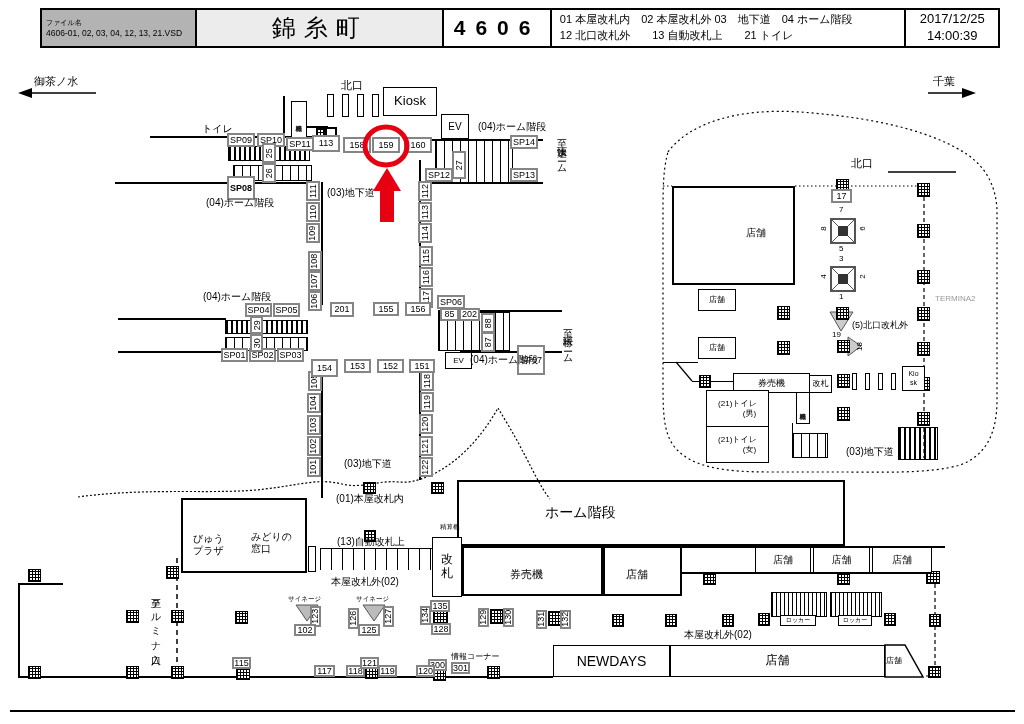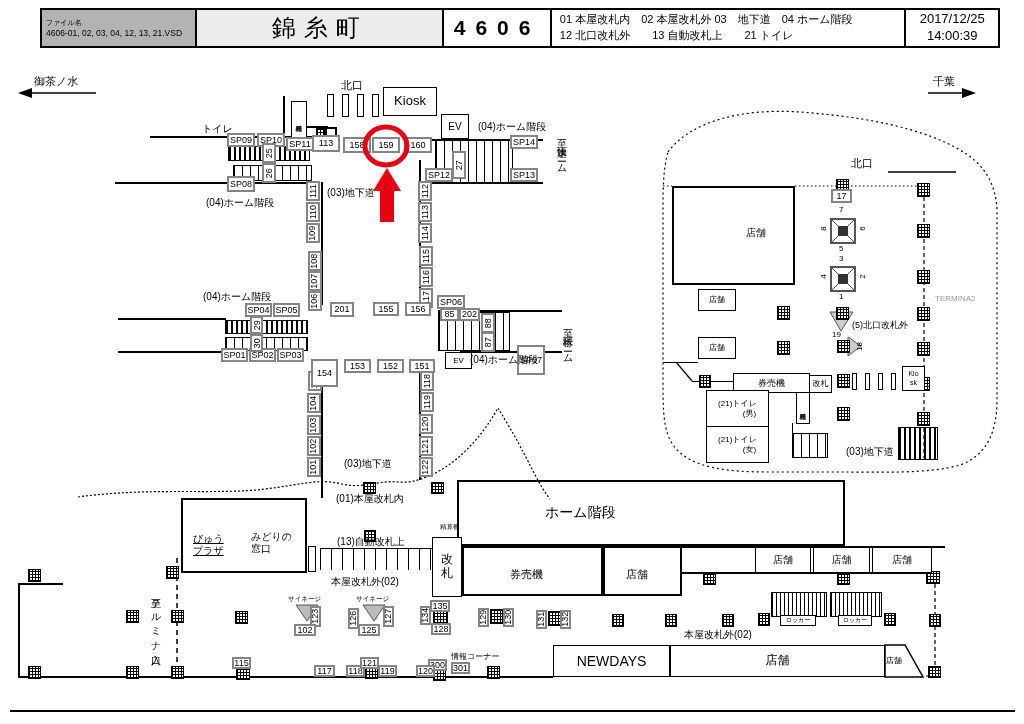--- a/index.html
+++ b/index.html
@@ -177,21 +177,21 @@
     </div>
   <div id="map-labels">
       <div class="lbl text" style="left: 341px; top: 79px; font-size: 11px;"><span>北口</span></div>
       <div class="lbl box" style="left: 383px; top: 87px; width: 54px; height: 29px; font-size: 13px;"><span>Kiosk</span></div>
       <div class="lbl box" style="left: 441px; top: 114px; width: 28px; height: 25px; font-size: 10px;"><span>EV</span></div>
       <div class="lbl vboxj" style="left: 291px; top: 101px; width: 16px; height: 37px;"><span>精算機</span></div>
       <div class="lbl text" style="left: 202px; top: 123px;"><span>トイレ</span></div>
       <div class="lbl ad" style="left: 227px; top: 133px; width: 28px; height: 14px;"><span>SP09</span></div>
       <div class="lbl ad" style="left: 257px; top: 133px; width: 28px; height: 14px;"><span>SP10</span></div>
       <div class="lbl ad" style="left: 286px; top: 137px; width: 28px; height: 14px;"><span>SP11</span></div>
-      <div class="lbl ad" style="left: 227px; top: 176px; width: 28px; height: 16px;"><span>SP08</span></div>
+      <div class="lbl ad" style="left: 227px; top: 176px; width: 28px; height: 24px; font-weight: bold;"><span>SP08</span></div>
       <div class="lbl ad" style="left: 312px; top: 135px; width: 28px; height: 17px;"><span>113</span></div>
       <div class="lbl ad" style="left: 343px; top: 137px; width: 28px; height: 16px;"><span>158</span></div>
       <div class="lbl ad" style="left: 372px; top: 137px; width: 28px; height: 16px;"><span>159</span></div>
       <div class="lbl ad" style="left: 404px; top: 137px; width: 28px; height: 16px;"><span>160</span></div>
       <div class="lbl ad" style="left: 510px; top: 135px; width: 28px; height: 14px;"><span>SP14</span></div>
       <div class="lbl ad" style="left: 425px; top: 168px; width: 28px; height: 14px;"><span>SP12</span></div>
       <div class="lbl ad" style="left: 510px; top: 168px; width: 28px; height: 14px;"><span>SP13</span></div>
       <div class="lbl vad" style="left: 262px; top: 143px; width: 14px; height: 20px;"><span>25</span></div>
       <div class="lbl vad" style="left: 262px; top: 163px; width: 14px; height: 20px;"><span>26</span></div>
       <div class="lbl vad" style="left: 452px; top: 151px; width: 14px; height: 28px;"><span>27</span></div>
@@ -218,21 +218,21 @@
       <div class="lbl vad" style="left: 419px; top: 267px; width: 14px; height: 20px;"><span>116</span></div>
       <div class="lbl vad" style="left: 419px; top: 288px; width: 14px; height: 20px;"><span>117</span></div>
       <div class="lbl vad" style="left: 420px; top: 371px; width: 14px; height: 20px;"><span>118</span></div>
       <div class="lbl vad" style="left: 420px; top: 392px; width: 14px; height: 20px;"><span>119</span></div>
       <div class="lbl vad" style="left: 419px; top: 414px; width: 14px; height: 20px;"><span>120</span></div>
       <div class="lbl vad" style="left: 419px; top: 436px; width: 14px; height: 20px;"><span>121</span></div>
       <div class="lbl vad" style="left: 419px; top: 457px; width: 14px; height: 20px;"><span>122</span></div>
       <div class="lbl ad" style="left: 330px; top: 302px; width: 24px; height: 15px;"><span>201</span></div>
       <div class="lbl ad" style="left: 373px; top: 302px; width: 26px; height: 14px;"><span>155</span></div>
       <div class="lbl ad" style="left: 405px; top: 302px; width: 26px; height: 14px;"><span>156</span></div>
-      <div class="lbl ad" style="left: 311px; top: 359px; width: 27px; height: 28px;"><span>154</span></div>
+      <div class="lbl ad" style="left: 311px; top: 359px; width: 27px; height: 18px;"><span>154</span></div>
       <div class="lbl ad" style="left: 344px; top: 359px; width: 27px; height: 14px;"><span>153</span></div>
       <div class="lbl ad" style="left: 377px; top: 359px; width: 27px; height: 14px;"><span>152</span></div>
       <div class="lbl ad" style="left: 409px; top: 359px; width: 26px; height: 14px;"><span>151</span></div>
       <div class="lbl ad" style="left: 245px; top: 303px; width: 27px; height: 14px;"><span>SP04</span></div>
       <div class="lbl ad" style="left: 273px; top: 303px; width: 27px; height: 14px;"><span>SP05</span></div>
       <div class="lbl ad" style="left: 221px; top: 348px; width: 27px; height: 14px;"><span>SP01</span></div>
       <div class="lbl ad" style="left: 249px; top: 348px; width: 27px; height: 14px;"><span>SP02</span></div>
       <div class="lbl ad" style="left: 277px; top: 348px; width: 27px; height: 14px;"><span>SP03</span></div>
       <div class="lbl vad" style="left: 250px; top: 316px; width: 13px; height: 18px;"><span>29</span></div>
       <div class="lbl vad" style="left: 250px; top: 334px; width: 13px; height: 18px;"><span>30</span></div>
@@ -242,21 +242,21 @@
       <div class="lbl ad" style="left: 459px; top: 308px; width: 21px; height: 13px;"><span>202</span></div>
       <div class="lbl vad" style="left: 481px; top: 313px; width: 14px; height: 20px;"><span>88</span></div>
       <div class="lbl vad" style="left: 481px; top: 332px; width: 14px; height: 20px;"><span>87</span></div>
       <div class="lbl ad" style="left: 517px; top: 345px; width: 28px; height: 30px;"><span>SP07</span></div>
       <div class="lbl box" style="left: 445px; top: 352px; width: 27px; height: 17px; font-size: 8px;"><span>EV</span></div>
       <div class="lbl text" style="left: 470px; top: 354px;"><span>(04)ホーム階段</span></div>
       <div class="lbl text" style="left: 344px; top: 458px;"><span>(03)地下道</span></div>
       <div class="lbl text" style="left: 336px; top: 493px;"><span>(01)本屋改札内</span></div>
       <div class="lbl text" style="left: 337px; top: 536px;"><span>(13)自動改札上</span></div>
       <div class="lbl text" style="left: 331px; top: 576px;"><span>本屋改札外(02)</span></div>
-      <div class="lbl text" style="left: 193px; top: 533px; text-decoration: underline;"><span>びゅう
+      <div class="lbl text" style="left: 193px; top: 533px;"><span>びゅう
 プラザ</span></div>
       <div class="lbl text" style="left: 251px; top: 531px;"><span>みどりの
 窓口</span></div>
       <div class="lbl vtext" style="left: 150px; top: 578px; height: 85px;"><span>至テルミナ入口</span></div>
       <div class="lbl box2" style="left: 432px; top: 537px; width: 30px; height: 60px; font-size: 12px;"><span>改
 札</span></div>
       <div class="lbl tstext" style="left: 440px; top: 523px;"><span>精算機</span></div>
       <div class="lbl text" style="left: 545px; top: 504px; font-size: 14px;"><span>ホーム階段</span></div>
       <div class="lbl text" style="left: 510px; top: 568px; font-size: 11px;"><span>券売機</span></div>
       <div class="lbl text" style="left: 626px; top: 568px; font-size: 11px;"><span>店舗</span></div>

